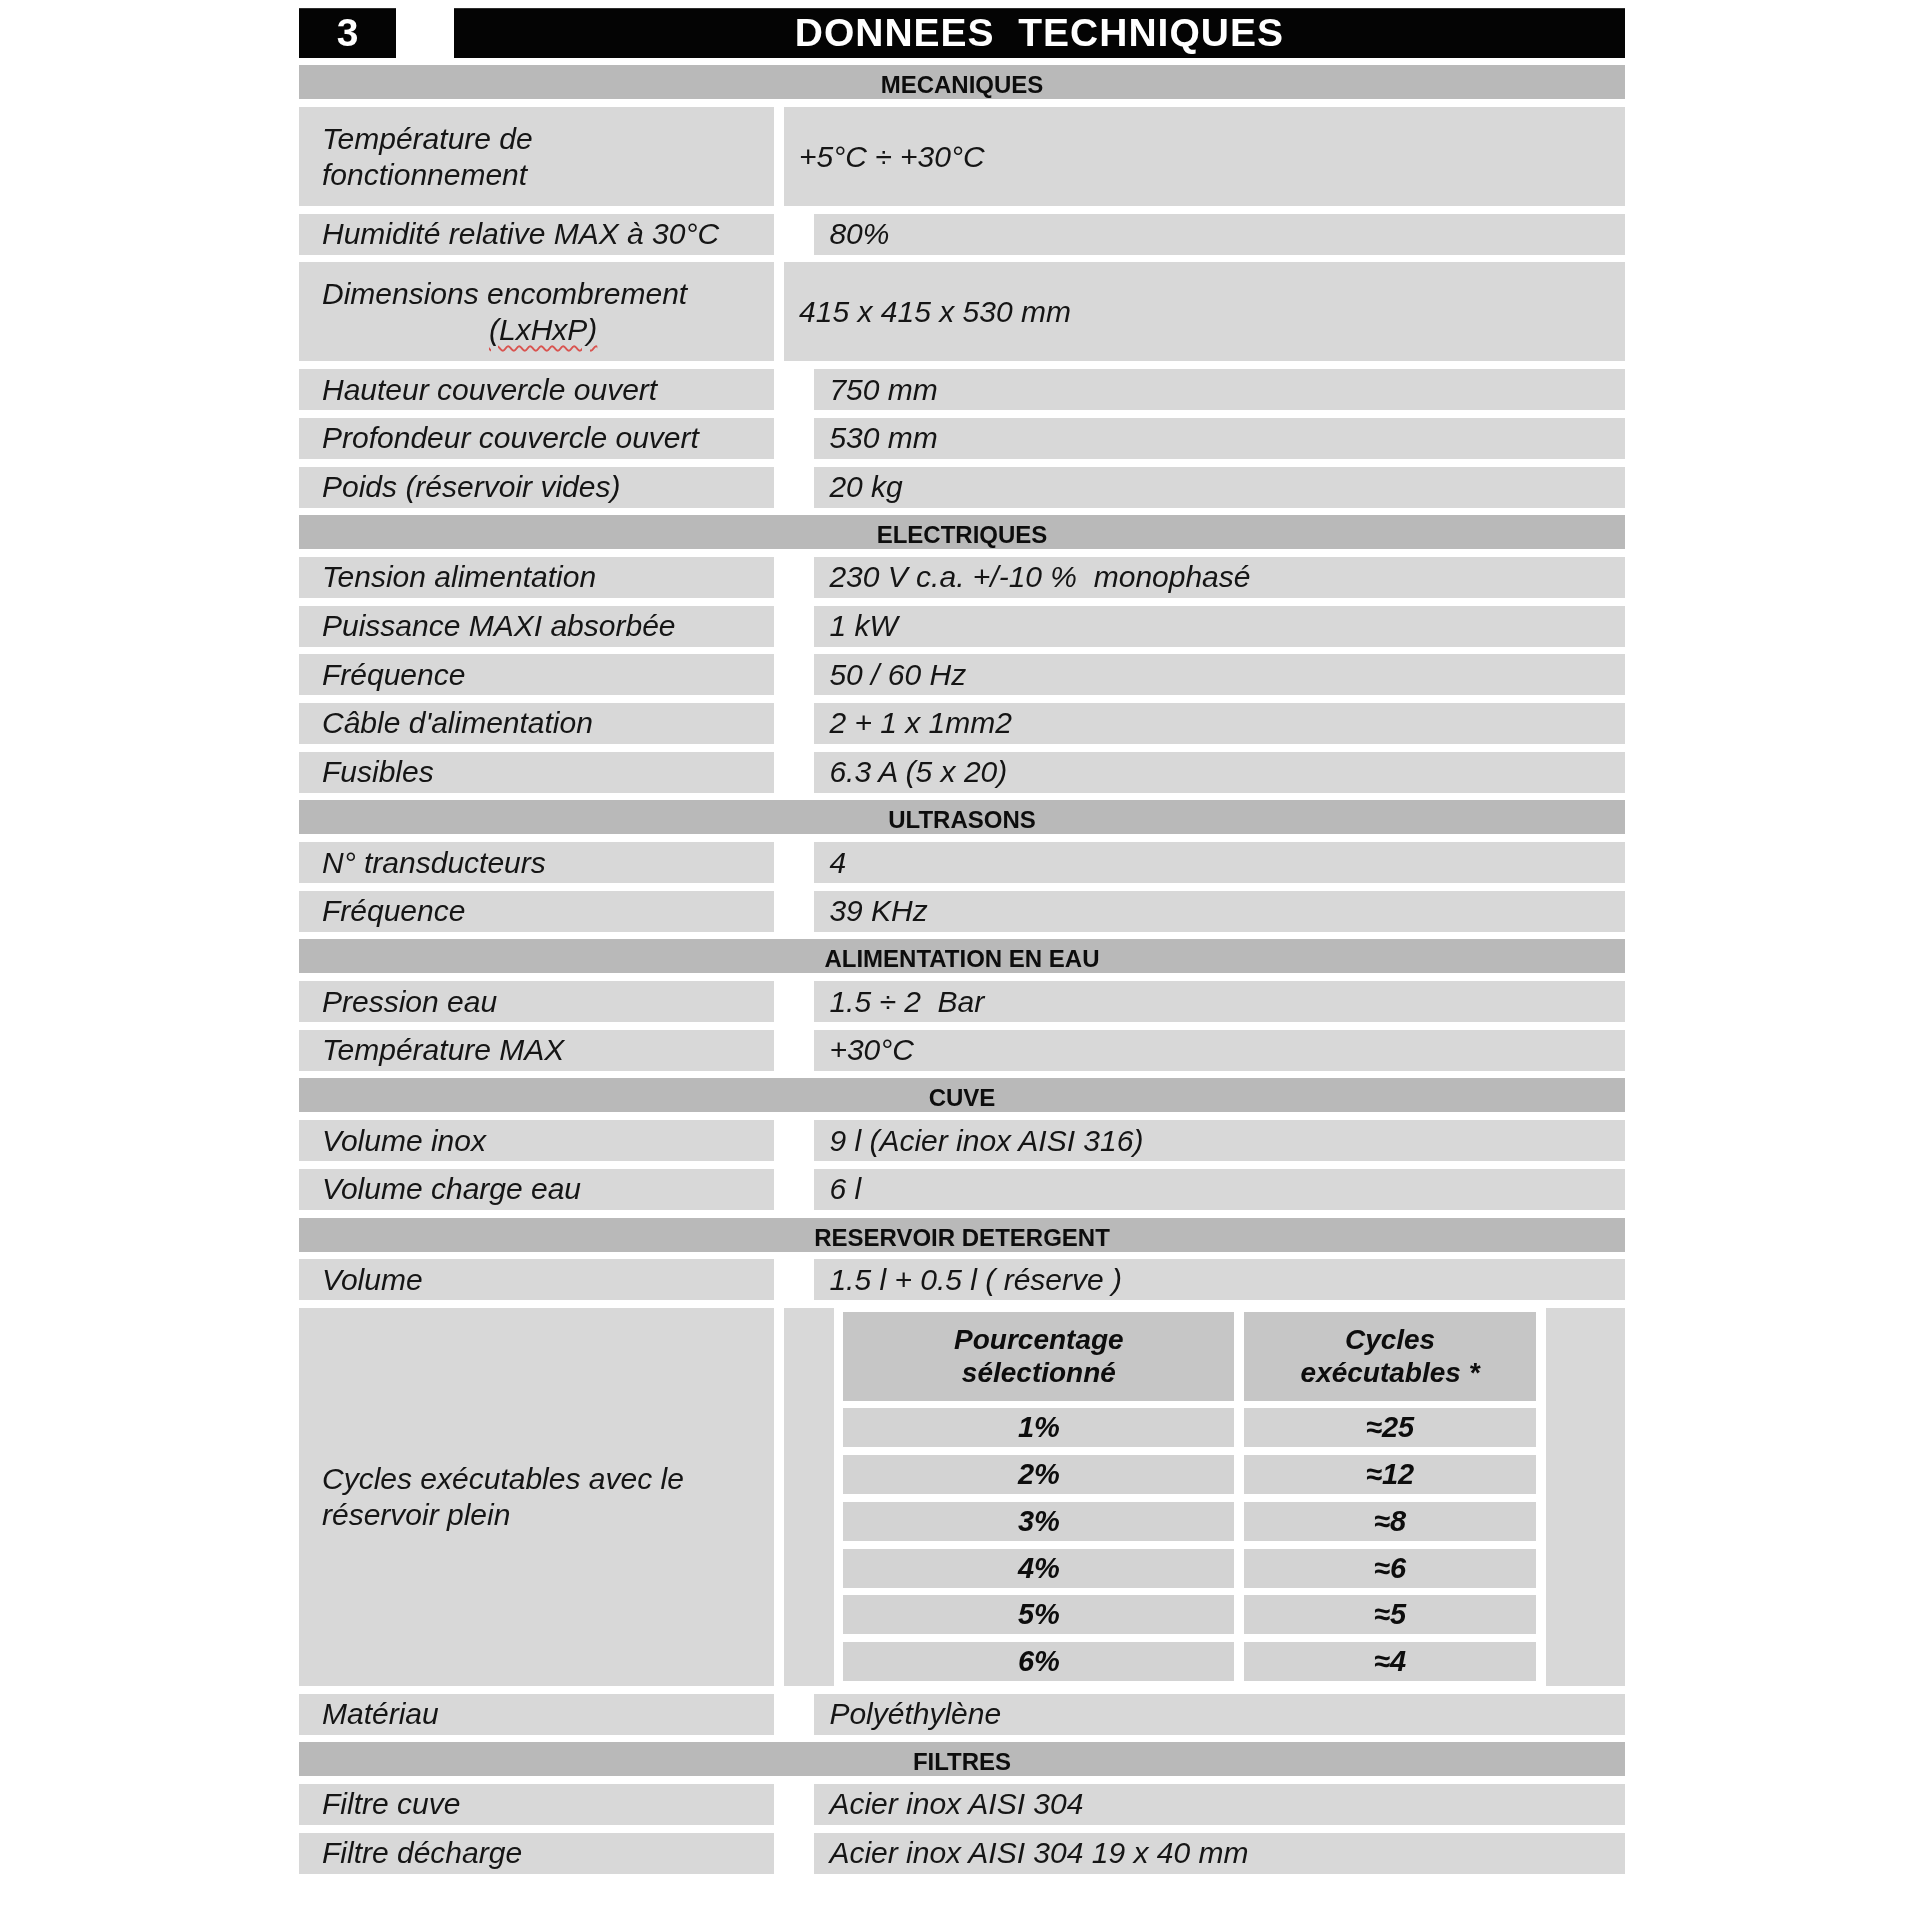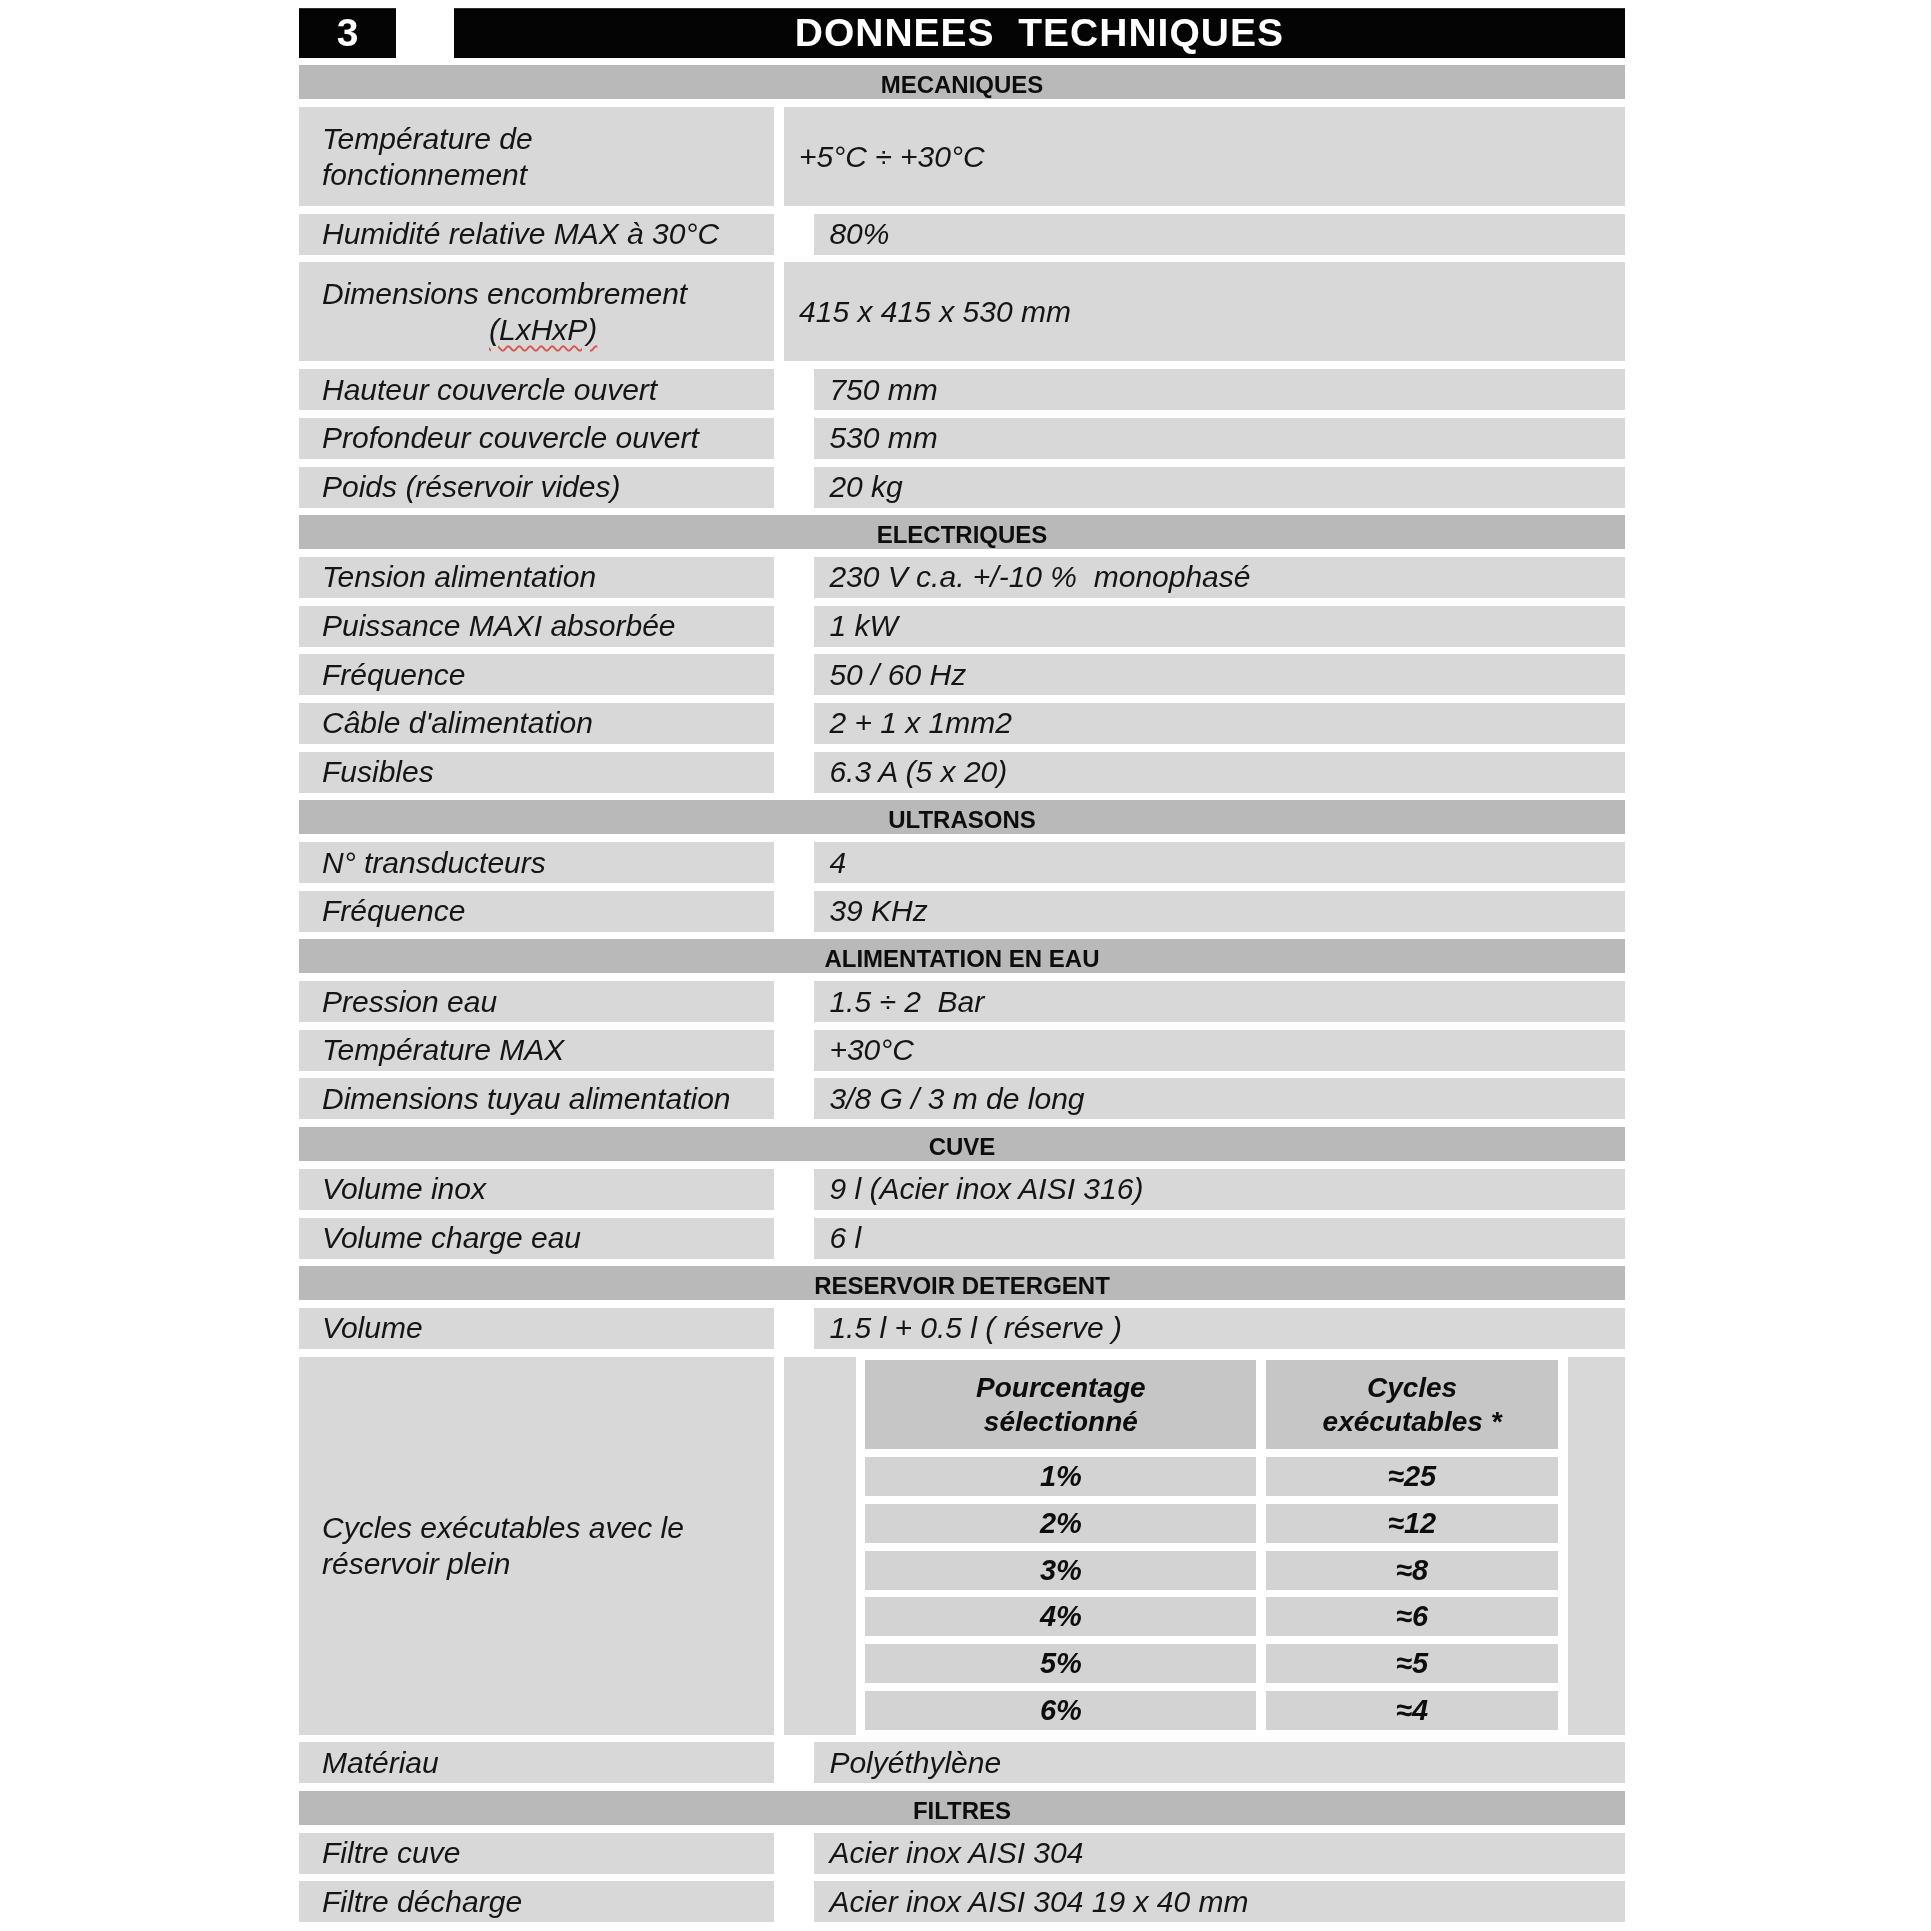--- a/index.html
+++ b/index.html
@@ -51,21 +51,21 @@
     text-decoration-style:wavy;
     text-decoration-color:#d9534f;
     text-decoration-thickness:1.9px;
     text-underline-offset:4.8px;
     text-align:center;
   }
 
   
   .giant .value-cell{position:relative;padding:0;}
   .cycles{
-    position:absolute;left:72px;top:0;height:378px;width:712px;
+    position:absolute;left:50px;top:0;height:378px;width:712px;
     background:#ffffff;box-sizing:border-box;
     padding:3.9px 9.7px 7.7px 9.7px;
     display:grid;grid-template-columns:391px 292px;
     grid-template-rows:89px 39px 39px 39px 39px 39px 39px;
     gap:7.7px 9.7px;
   }
   .cycles .hcell{
     background:#c6c6c6;display:flex;align-items:center;justify-content:center;
     text-align:center;font-weight:bold;font-size:28px;color:#0d0d0d;
     line-height:1.2;white-space:pre-line;
@@ -153,24 +153,20 @@
         <span>ALIMENTATION EN EAU</span>
       </div>
       <div class="row single">
         <div class="cell label-cell"><span>Pression eau</span></div>
         <div class="cell value-cell"><span>1.5 ÷ 2  Bar</span></div>
       </div>
       <div class="row single">
         <div class="cell label-cell"><span>Température MAX</span></div>
         <div class="cell value-cell"><span>+30°C</span></div>
       </div>
-      <div class="row single">
-        <div class="cell label-cell"><span>Dimensions tuyau alimentation</span></div>
-        <div class="cell value-cell"><span>3/8 G / 3 m de long</span></div>
-      </div>
       <div class="band">
         <span>CUVE</span>
       </div>
       <div class="row single">
         <div class="cell label-cell"><span>Volume inox</span></div>
         <div class="cell value-cell"><span>9 l (Acier inox AISI 316)</span></div>
       </div>
       <div class="row single">
         <div class="cell label-cell"><span>Volume charge eau</span></div>
         <div class="cell value-cell"><span>6 l</span></div>

